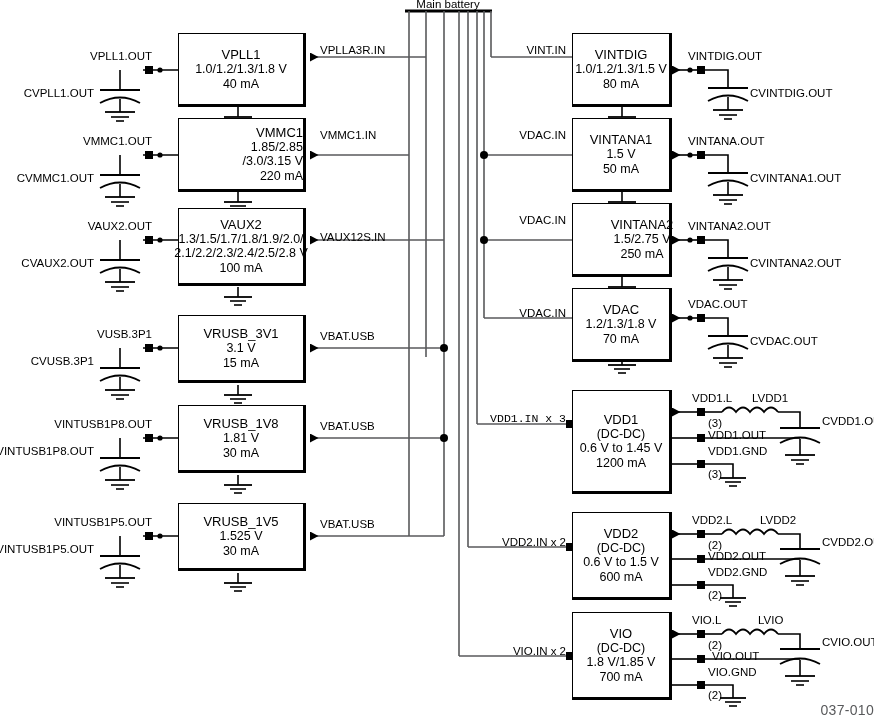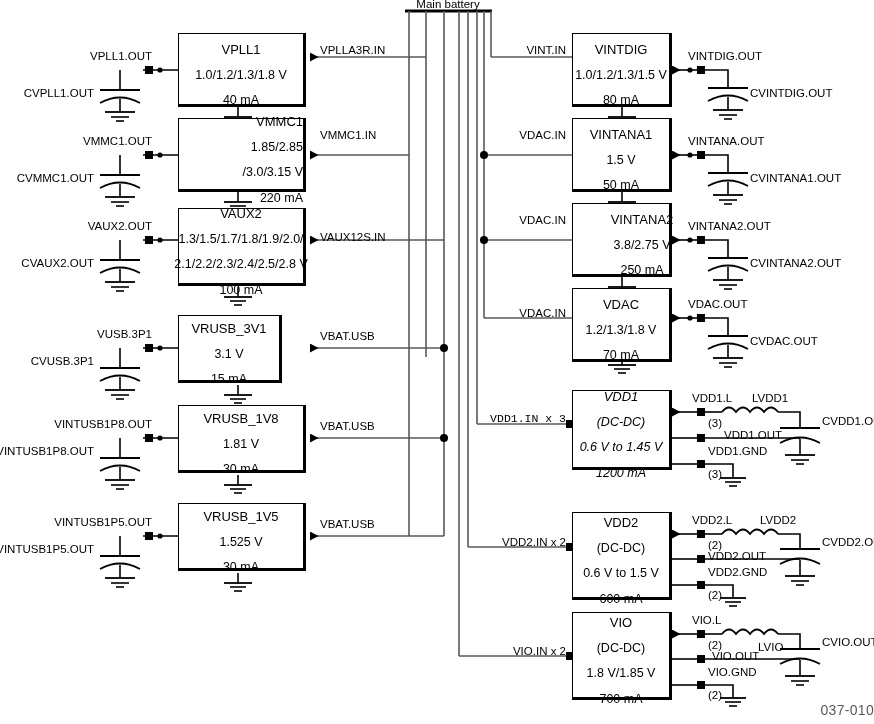--- a/index.html
+++ b/index.html
@@ -5,21 +5,21 @@
   html,body{margin:0;padding:0;background:#ffffff;}
   body{width:874px;height:724px;position:relative;
        font-family:"Liberation Sans","DejaVu Sans",sans-serif;color:#000;}
   #diagram{position:absolute;left:0;top:0;width:874px;height:724px;}
   .lbl{position:absolute;font-size:11.5px;line-height:12px;white-space:nowrap;color:#000;}
   .lbl.r{text-align:right;}
   .lbl.c{text-align:center;}
   .blk{position:absolute;box-sizing:border-box;background:#fff;
        border:1.6px solid #000;border-right-width:3.4px;border-bottom-width:3.4px;
        display:flex;flex-direction:column;align-items:center;justify-content:center;}
-  .blk .ln{font-size:12.5px;line-height:14.5px;white-space:nowrap;margin-top:11px;}
+  .blk .ln{font-size:12.5px;line-height:14.5px;white-space:nowrap;}
   .blk .ttl{font-size:13px;line-height:15px;}
   .small{font-size:11px;}
   .figid{position:absolute;right:0;bottom:6px;font-size:14px;color:#58595b;letter-spacing:.3px;}
 </style>
 </head>
 <body>
 
 <svg id="diagram" viewBox="0 0 874 724">
   <defs>
     <marker id="arrL" markerWidth="9" markerHeight="9" refX="8.5" refY="4.5" orient="auto" markerUnits="userSpaceOnUse">
@@ -333,21 +333,21 @@
 <div class="blk" style="left:178px;top:208px;width:128px;height:78px;">
   <div class="ln ttl">VAUX2</div>
   <div class="ln small">1.3/1.5/1.7/1.8/1.9/2.0/</div>
   <div class="ln small">2.1/2.2/2.3/2.4/2.5/2.8 V</div>
   <div class="ln">100 mA</div>
 </div>
 <div class="lbl r" style="left:0px;top:220px;width:152px;">VAUX2.OUT</div>
 <div class="lbl r" style="left:-22px;top:257px;width:116px;">CVAUX2.OUT</div>
 <div class="lbl" style="left:320px;top:231px;">VAUX12S.IN</div>
 
-<div class="blk" style="left:178px;top:315px;width:104px;height:68px;">
+<div class="blk" style="left:178px;top:315px;width:128px;height:68px;">
   <div class="ln ttl">VRUSB_3V1</div>
   <div class="ln">3.1 V</div>
   <div class="ln">15 mA</div>
 </div>
 <div class="lbl r" style="left:0px;top:328px;width:152px;">VUSB.3P1</div>
 <div class="lbl r" style="left:-22px;top:355px;width:116px;">CVUSB.3P1</div>
 <div class="lbl" style="left:320px;top:330px;">VBAT.USB</div>
 
 <div class="blk" style="left:178px;top:405px;width:128px;height:68px;">
   <div class="ln ttl">VRUSB_1V8</div>
@@ -380,47 +380,47 @@
   <div class="ln ttl">VINTANA1</div>
   <div class="ln">1.5 V</div>
   <div class="ln">50 mA</div>
 </div>
 <div class="lbl r" style="left:470px;top:129px;width:96px;">VDAC.IN</div>
 <div class="lbl" style="left:688px;top:135px;">VINTANA.OUT</div>
 <div class="lbl" style="left:750px;top:172px;">CVINTANA1.OUT</div>
 
 <div class="blk" style="left:572px;top:203px;width:100px;height:74px;padding-left:42px;">
   <div class="ln ttl">VINTANA2</div>
-  <div class="ln">3.8/2.75 V</div>
+  <div class="ln">1.5/2.75 V</div>
   <div class="ln">250 mA</div>
 </div>
 <div class="lbl r" style="left:470px;top:214px;width:96px;">VDAC.IN</div>
 <div class="lbl" style="left:688px;top:220px;">VINTANA2.OUT</div>
 <div class="lbl" style="left:750px;top:257px;">CVINTANA2.OUT</div>
 
 <div class="blk" style="left:572px;top:288px;width:100px;height:74px;">
   <div class="ln ttl">VDAC</div>
   <div class="ln">1.2/1.3/1.8 V</div>
   <div class="ln">70 mA</div>
 </div>
 <div class="lbl r" style="left:470px;top:307px;width:96px;">VDAC.IN</div>
 <div class="lbl" style="left:688px;top:298px;">VDAC.OUT</div>
 <div class="lbl" style="left:750px;top:335px;">CVDAC.OUT</div>
 
-<div class="blk" style="left:572px;top:390px;width:100px;height:80px;font-style:italic;">
+<div class="blk" style="left:572px;top:390px;width:100px;height:104px;">
   <div class="ln ttl">VDD1</div>
   <div class="ln">(DC-DC)</div>
   <div class="ln">0.6 V to 1.45 V</div>
   <div class="ln">1200 mA</div>
 </div>
 <div class="lbl r" style="left:458px;top:413px;width:108px;font-family:Liberation Mono, monospace;">VDD1.IN x 3</div>
 <div class="lbl" style="left:692px;top:392px;">VDD1.L</div>
 <div class="lbl" style="left:708px;top:417px;">(3)</div>
 <div class="lbl" style="left:752px;top:392px;">LVDD1</div>
-<div class="lbl" style="left:708px;top:429px;margin-left:16px;">VDD1.OUT</div>
+<div class="lbl" style="left:708px;top:429px;">VDD1.OUT</div>
 <div class="lbl" style="left:708px;top:445px;">VDD1.GND</div>
 <div class="lbl" style="left:708px;top:468px;">(3)</div>
 <div class="lbl" style="left:822px;top:415px;">CVDD1.OUT</div>
 
 <div class="blk" style="left:572px;top:512px;width:100px;height:88px;">
   <div class="ln ttl">VDD2</div>
   <div class="ln">(DC-DC)</div>
   <div class="ln">0.6 V to 1.5 V</div>
   <div class="ln">600 mA</div>
 </div>
@@ -435,19 +435,19 @@
 
 <div class="blk" style="left:572px;top:612px;width:100px;height:88px;">
   <div class="ln ttl">VIO</div>
   <div class="ln">(DC-DC)</div>
   <div class="ln">1.8 V/1.85 V</div>
   <div class="ln">700 mA</div>
 </div>
 <div class="lbl r" style="left:458px;top:645px;width:108px;">VIO.IN x 2</div>
 <div class="lbl" style="left:692px;top:614px;">VIO.L</div>
 <div class="lbl" style="left:708px;top:639px;">(2)</div>
-<div class="lbl" style="left:758px;top:614px;margin-top:27px;">LVIO</div>
+<div class="lbl" style="left:758px;top:614px;">LVIO</div>
 <div class="lbl" style="left:712px;top:650px;">VIO.OUT</div>
 <div class="lbl" style="left:708px;top:666px;">VIO.GND</div>
 <div class="lbl" style="left:708px;top:689px;">(2)</div>
 <div class="lbl" style="left:822px;top:636px;">CVIO.OUT</div>
 
 <div class="figid">037-010</div>
 
 </body></html>

